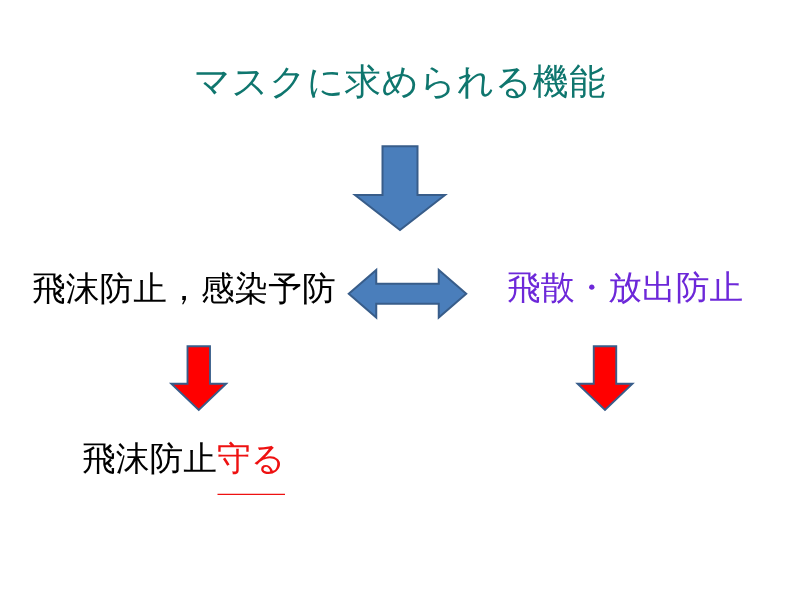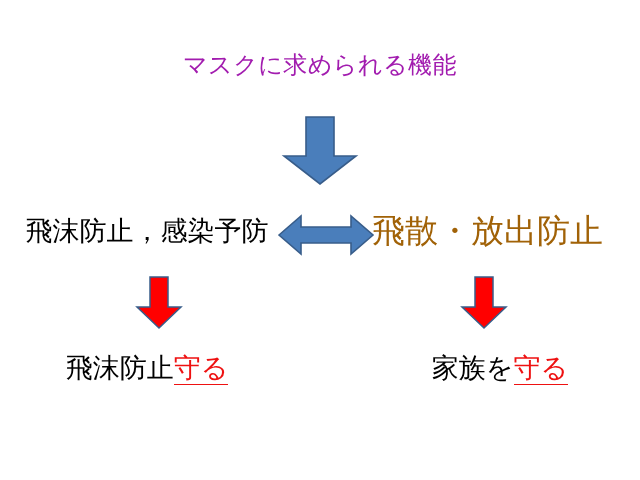--- a/index.html
+++ b/index.html
@@ -21,22 +21,22 @@
     background: #ffffff;
   }
 
   
   .title {
     position: absolute;
     left: 0;
     top: 48px;
     width: 640px;
     text-align: center;
-    color: #a21caf;
-    font-size: 24px;
+    color: #0f766e;
+    font-size: 29px;
     line-height: 34px;
     letter-spacing: 0.5px;
     white-space: nowrap;
     font-weight: 400;
   }
 
   
   .arrow-down-blue {
     position: absolute;
     left: 281px;
@@ -56,23 +56,23 @@
     font-size: 27px;
     line-height: 36px;
     white-space: nowrap;
     font-family: Liberation Serif, serif;
   }
   .mid-right {
     position: absolute;
     left: 372px;
     top: 213px;
     width: 256px;
-    text-align: left;
-    color: #a16207;
-    font-size: 33px;
+    text-align: center;
+    color: #6d28d9;
+    font-size: 27px;
     line-height: 36px;
     white-space: nowrap;
   }
 
   
   .arrow-double {
     position: absolute;
     left: 277px;
     top: 212px;
     width: 98px;
@@ -114,21 +114,21 @@
     width: 256px;
     text-align: center;
     font-size: 27px;
     line-height: 36px;
     color: #000000;
     white-space: nowrap;
   }
   .mamoru {
     color: #EE1111;
     border-bottom: 1.5px solid #EE1111;
-    padding-bottom: 1px;
+    padding-bottom: 12px;
   }
 </style>
 </head>
 <body>
 
 <div class="slide">
 
   <div class="title">マスクに求められる機能</div>
 
   <div class="arrow-down-blue">
@@ -156,17 +156,14 @@
   <div class="arrow-down-red-right">
     <svg width="48" height="54" viewBox="0 0 48 54" xmlns="http://www.w3.org/2000/svg">
       <polygon points="15,1 33,1 33,31 46,31 24,52 2,31 15,31" fill="#FF0000" stroke="#385D8A" stroke-width="1.5" stroke-linejoin="miter"></polygon>
     </svg>
   </div>
 
   <div class="bot-left">
     <span>飛沫防止</span><span class="mamoru">守る</span>
   </div>
 
-  <div class="bot-right">
-    <span>家族を</span><span class="mamoru">守る</span>
-  </div>
 
 </div>
 
 </body></html>

